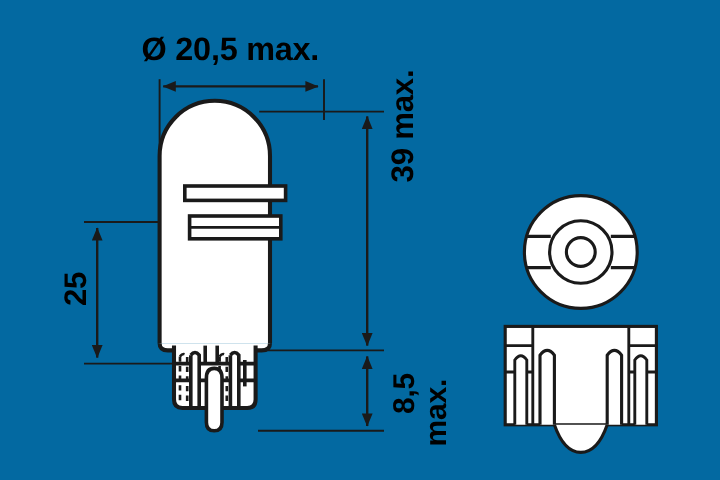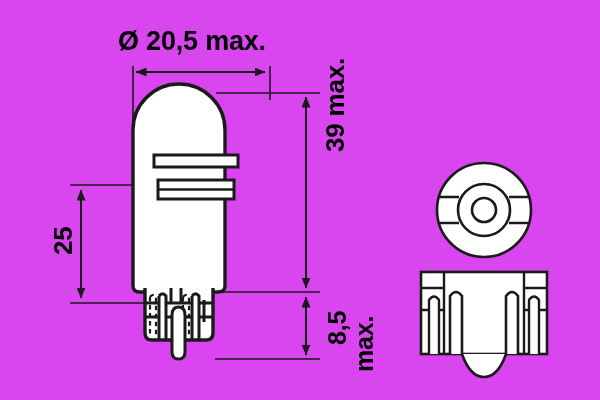--- a/index.html
+++ b/index.html
@@ -10,21 +10,21 @@
   body {
     width: 600px;
     height: 400px;
     overflow: hidden;
     font-family: "Liberation Sans", sans-serif;
   }
   #canvas {
     position: relative;
     width: 600px;
     height: 400px;
-    background: #d946ef;
+    background: #0369a1;
   }
   svg#drawing {
     position: absolute;
     left: 0;
     top: 0;
     width: 600px;
     height: 400px;
   }
   .label {
     position: absolute;

